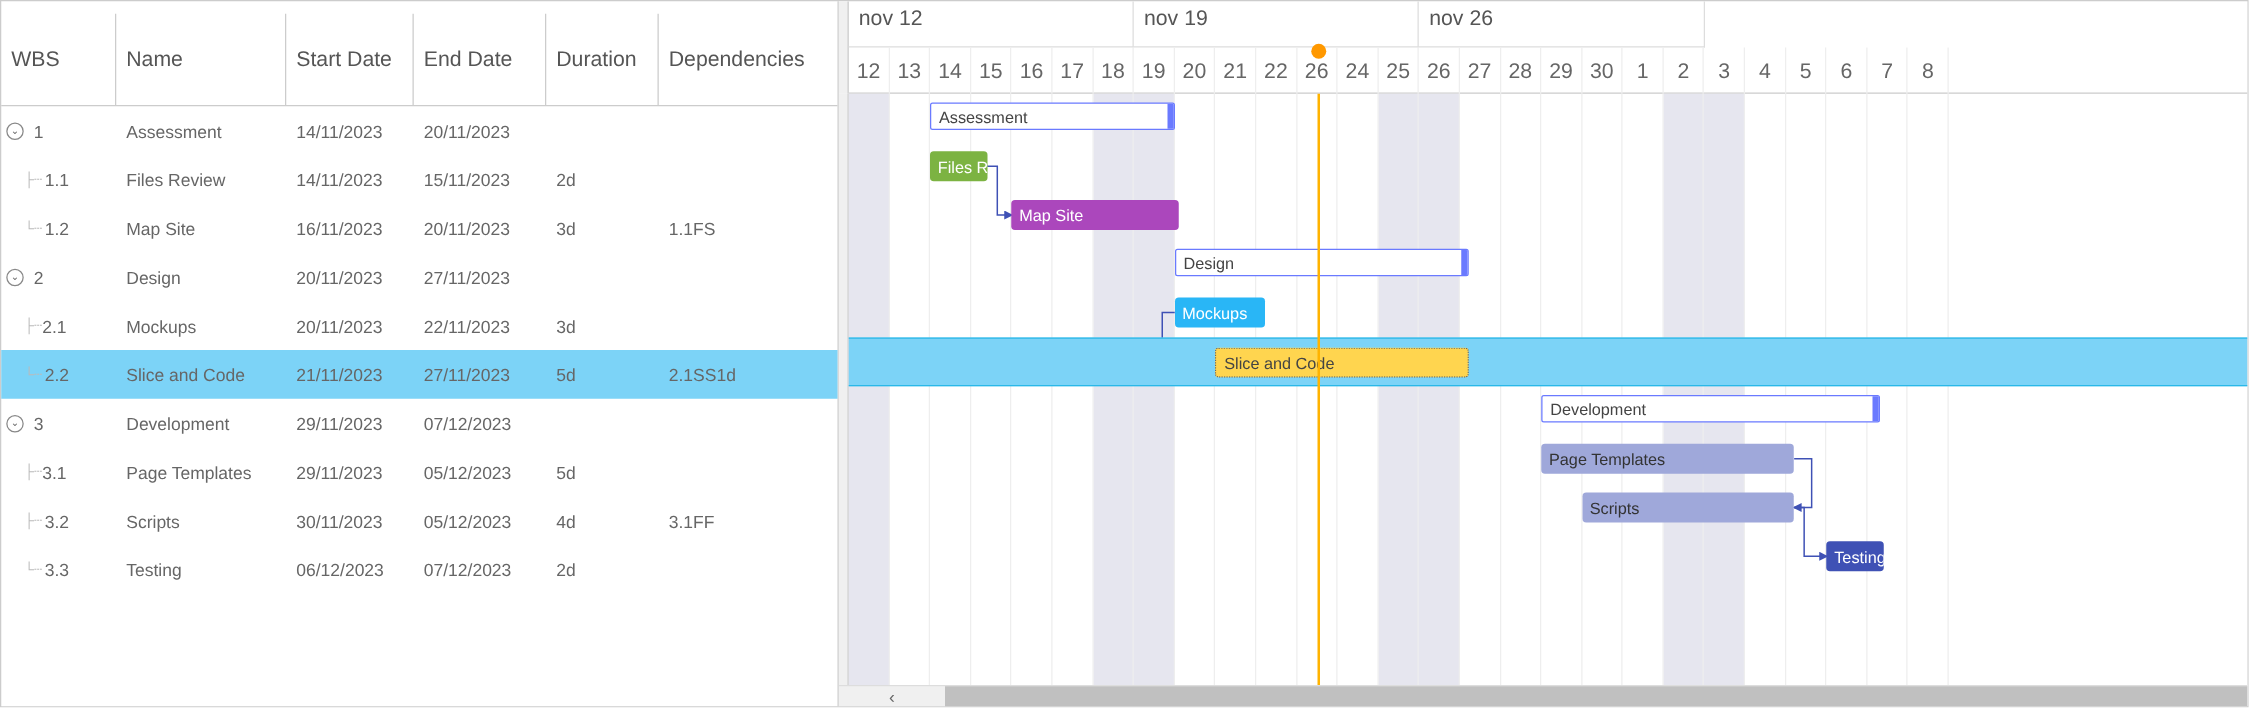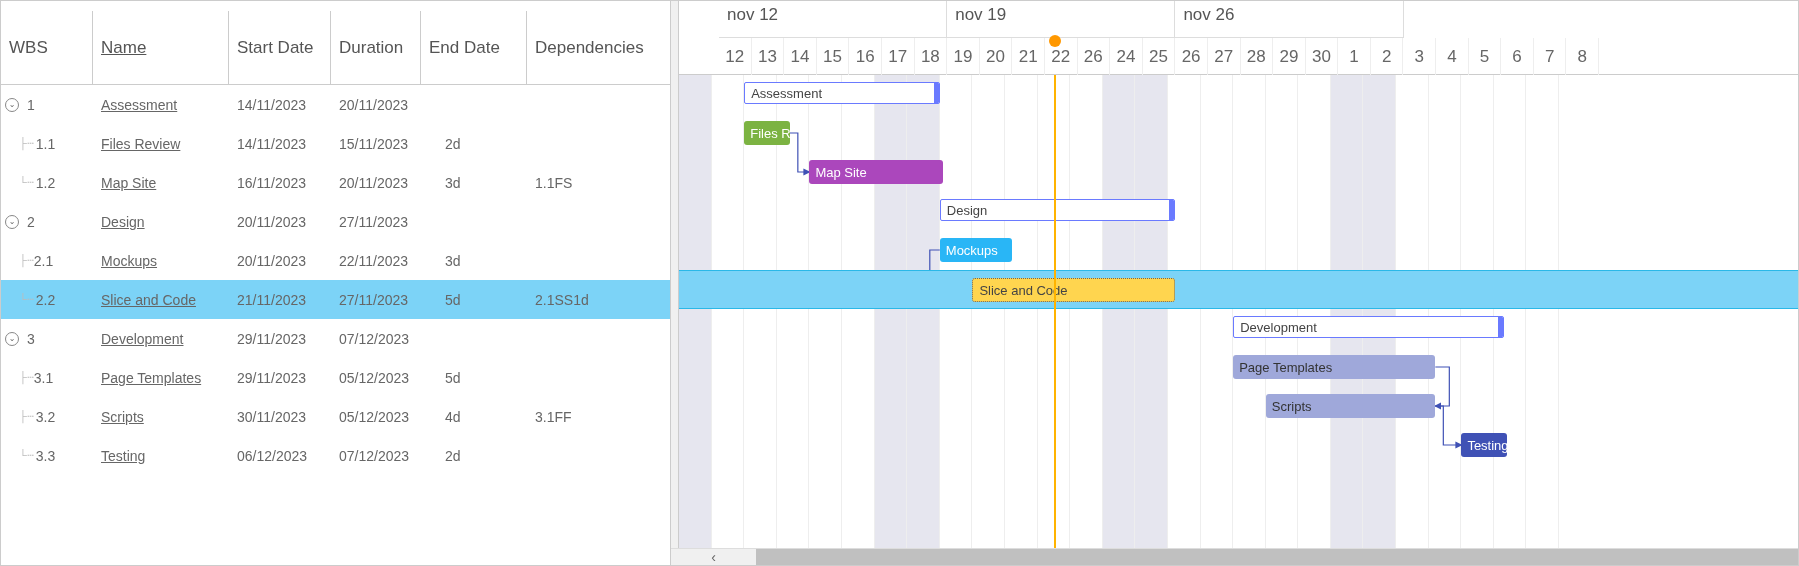--- a/index.html
+++ b/index.html
@@ -3,35 +3,35 @@
 <meta charset="utf-8">
 <style>
 *{box-sizing:border-box;font-family:'Segoe UI',Arial,sans-serif;}
 body{margin:0;padding:0;background:#fff;font-size:14px;color:#444;}
 .gantt{display:flex;width:1799px;height:566px;border:1px solid #ccc;}
 .left-pane{width:670px;border-right:1px solid #ccc;display:flex;flex-direction:column;}
 .right-pane{flex:1;position:relative;overflow:hidden;display:flex;flex-direction:column;}
 .header-row{display:flex;height:74px;border-bottom:1px solid #ccc;margin-top:10px;}
 .header-row .col{border-right:1px solid #ccc;display:flex;align-items:center;padding:0 8px;font-size:17px;font-weight:400;color:#555;}
 .col-wbs{width:92px;}
-.col-name{width:136px;text-decoration:underline;}
+.col-name{width:136px;}
 .col-start{width:102px;}
 .col-end{width:106px;}
 .col-dur{width:90px;}
 .col-dep{width:140px;border-right:none !important;}
 .body{flex:1;}
 .row{display:flex;height:39px;align-items:center;font-size:14px;color:#666;}
 .row.selected{background:#7cd3f7;}
 .row .col{padding:0 8px;display:flex;align-items:center;height:100%;}
 .wbs-cell{position:relative;padding-left:0 !important;}
 .chev{width:14px;height:14px;border:1px solid #888;border-radius:50%;display:inline-flex;align-items:center;justify-content:center;font-size:8px;margin-left:4px;margin-right:6px;cursor:pointer;}
 .tree-line{color:#bbb;font-size:11px;white-space:pre;}
 
 .time-header{height:74px;border-bottom:1px solid #ccc;}
-.weeks,.days{display:flex;height:37px;padding-left:40px;}
+.weeks,.days{display:flex;height:37px;}
 .weeks .wk{border-right:1px solid #ddd;border-bottom:1px solid #ddd;padding:4px 8px;font-size:17px;color:#555;}
 .days .day{width:32.6px;border-right:1px solid #eee;display:flex;align-items:center;justify-content:center;font-size:17px;color:#666;}
 
 .chart{flex:1;position:relative;}
 .chart-row{height:39px;position:relative;border-bottom:1px solid transparent;}
 .chart-row.selected{background:#7cd3f7;border-top:1px solid #2ab8e8;border-bottom:1px solid #2ab8e8;}
 .grid{position:absolute;inset:0;display:flex;}
 .grid .gcol{width:32.6px;border-right:1px solid #eee;}
 .grid .gcol.wkend{background:#e6e6ef;}
 .bar{position:absolute;height:24px;top:7px;border-radius:3px;display:flex;align-items:center;padding:0 6px;font-size:13px;color:#444;white-space:nowrap;overflow:hidden;}
@@ -56,22 +56,22 @@
 </head>
 <body>
 
 <div class="gantt">
 
   <div class="left-pane">
     <div class="header-row">
       <div class="col col-wbs">WBS</div>
       <div class="col col-name">Name</div>
       <div class="col col-start">Start Date</div>
+      <div class="col col-end">End Date</div>
       <div class="col col-dur">Duration</div>
-      <div class="col col-end">End Date</div>
       <div class="col col-dep">Dependencies</div>
     </div>
     <div class="body" id="table-body">
         <div class="row">
           <div class="col col-wbs wbs-cell">
             <span class="chev">⌄</span>
             <span style="margin-left:2px">1</span>
           </div>
           <div class="col col-name">Assessment</div>
           <div class="col col-start">14/11/2023</div>

